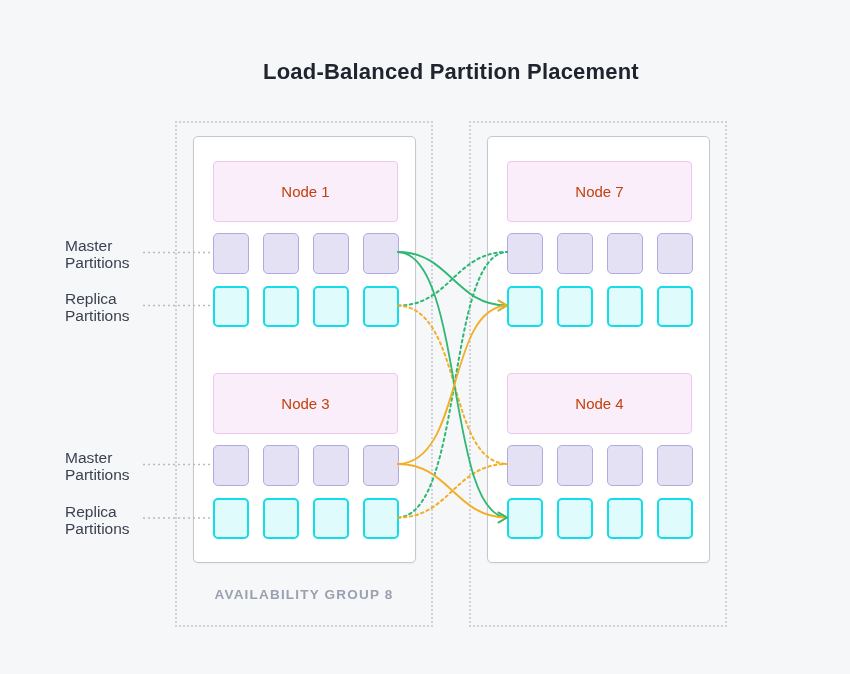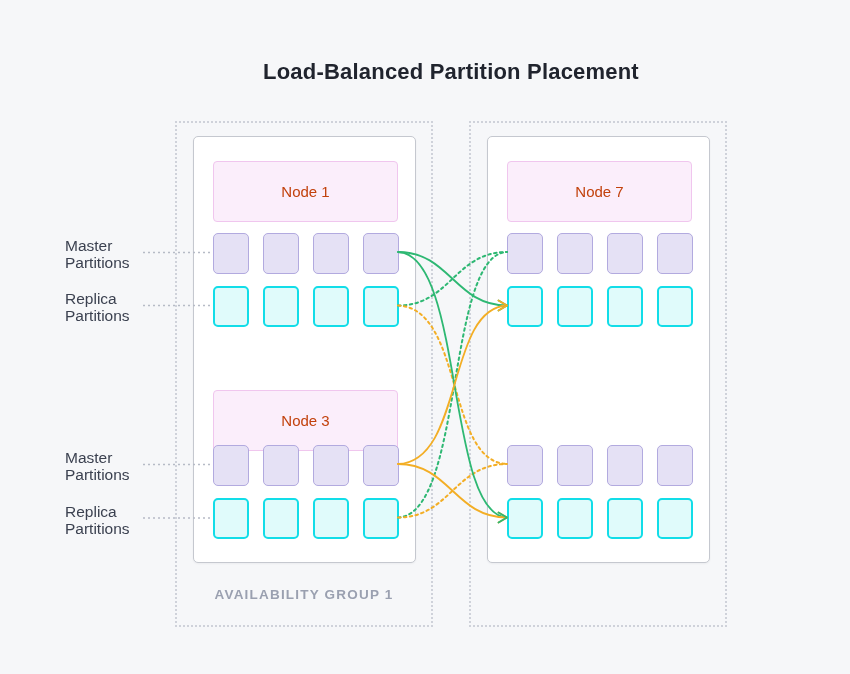--- a/index.html
+++ b/index.html
@@ -44,21 +44,21 @@
     background:#ffffff;border:1.5px solid var(--box-border);
     border-radius:5px;box-shadow:0 1px 2px rgba(30,34,50,0.05);
   }
   .node-header{
     position:absolute;left:19px;width:185px;height:61px;
     background:var(--node-fill);border:1.5px solid var(--node-border);
     border-radius:4px;display:flex;align-items:center;justify-content:center;
     font-size:15px;color:#c2410c;
   }
   .node-header.h1{top:24px;}
-  .node-header.h2{top:253px;}
+  .node-header.h2{top:236px;}
   .row{
     position:absolute;left:19px;display:flex;gap:14px;
   }
   .row.master-1{top:96px;}
   .row.replica-1{top:149px;}
   .row.master-2{top:308px;}
   .row.replica-2{top:361px;}
   .part{
     width:36px;height:41px;border-radius:5px;
   }
@@ -124,38 +124,39 @@
         <div class="part master"></div>
         <div class="part master"></div>
       </div>
       <div class="row replica-2">
         <div class="part replica"></div>
         <div class="part replica"></div>
         <div class="part replica"></div>
         <div class="part replica"></div>
       </div>
     </div>
-    <div class="group-label">AVAILABILITY GROUP 1</div>
+    <div class="group-label">AVAILABILITY GROUP 8</div>
   </div>
 
   <div class="group group-2">
     <div class="node-box">
       <div class="node-header h1">Node 7</div>
       <div class="row master-1">
         <div class="part master"></div>
         <div class="part master"></div>
         <div class="part master"></div>
         <div class="part master"></div>
       </div>
       <div class="row replica-1">
         <div class="part replica"></div>
         <div class="part replica"></div>
         <div class="part replica"></div>
         <div class="part replica"></div>
       </div>
+      <div class="node-header h2">Node 4</div>
       <div class="row master-2">
         <div class="part master"></div>
         <div class="part master"></div>
         <div class="part master"></div>
         <div class="part master"></div>
       </div>
       <div class="row replica-2">
         <div class="part replica"></div>
         <div class="part replica"></div>
         <div class="part replica"></div>

